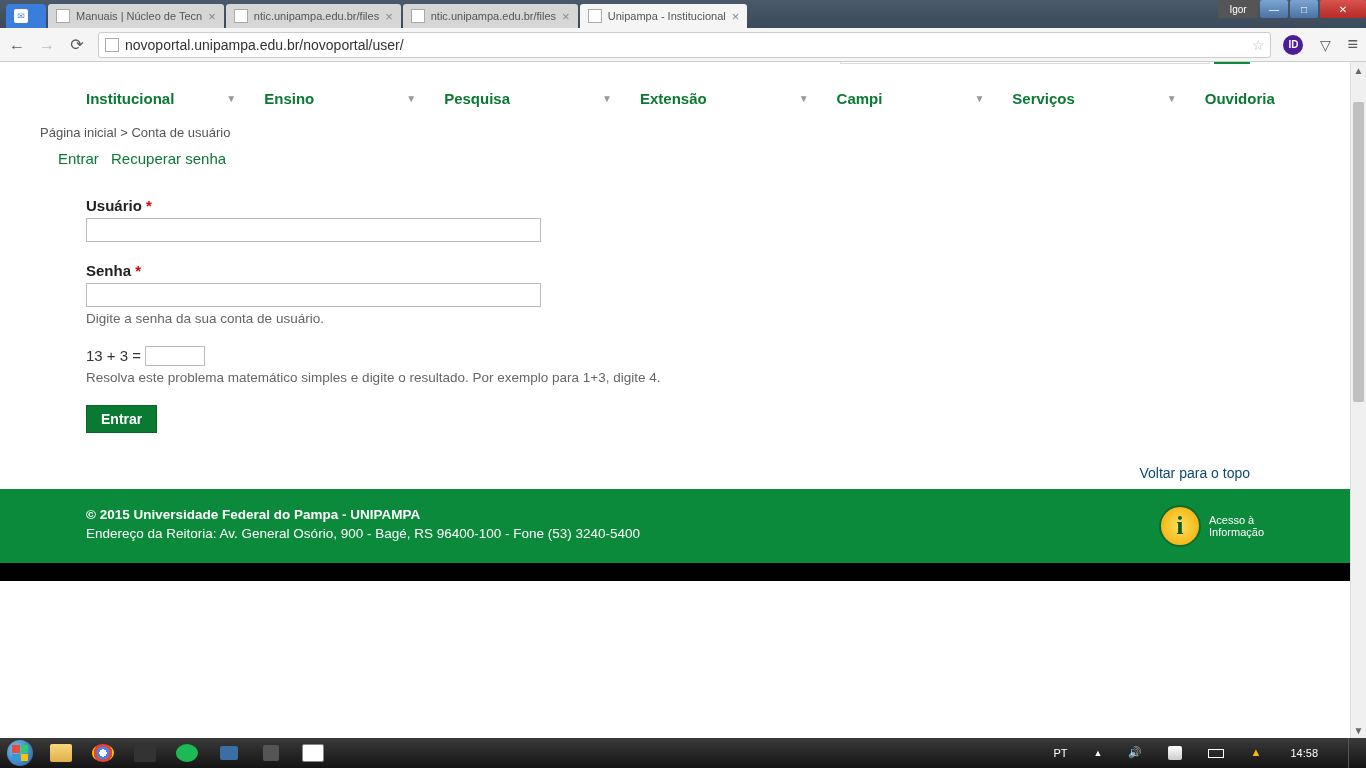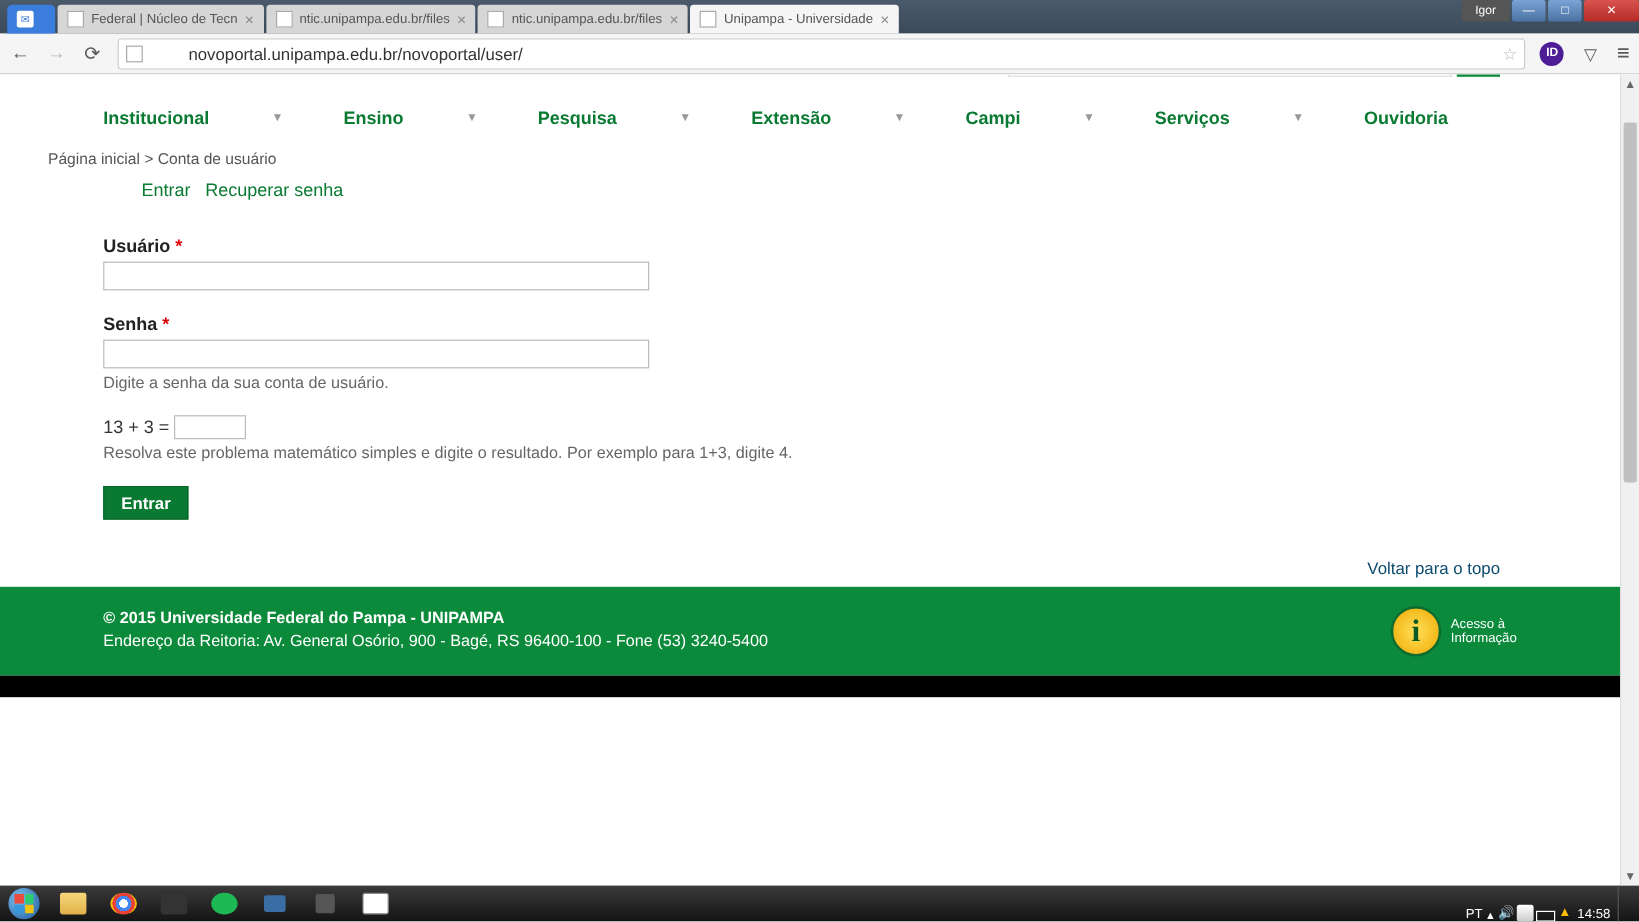--- a/index.html
+++ b/index.html
@@ -14,47 +14,47 @@
 .tab-first { background:#3b7ddd; width:40px; border-radius:4px 4px 0 0; margin-left:6px;}
 .window-controls { margin-left: auto; display: flex; height: 20px; align-self:flex-start; }
 .wc { width: 28px; height: 18px; margin-left: 2px; display:flex; align-items:center; justify-content:center; font-size:10px; color:#fff; border-radius:2px;}
 .wc-user { background:#555; width:40px; font-size:10px;}
 .wc-min { background: linear-gradient(#7ba3d4,#4a73a4); }
 .wc-max { background: linear-gradient(#7ba3d4,#4a73a4); }
 .wc-close { background: linear-gradient(#d9534f,#b52b27); width:46px;}
 
 .toolbar { height: 34px; background: #f5f5f5; border-bottom: 1px solid #ccc; display: flex; align-items: center; padding: 0 8px; gap: 12px; }
 .nav-icon { width: 18px; height: 18px; color: #5a5a5a; cursor: pointer; display:inline-flex; align-items:center; justify-content:center; font-size:16px;}
-.addr { flex: 1; height: 26px; background: #fff; border: 1px solid #ccc; border-radius: 3px; display: flex; align-items: center; padding: 12px 6px; font-size: 14px; color: #333; gap: 32px; }
+.addr { flex: 1; height: 26px; background: #fff; border: 1px solid #ccc; border-radius: 3px; display: flex; align-items: center; padding: 12px 6px; font-size: 14px; color: #333; }
 .addr .page-icon { width:14px; height:14px; margin-right:6px; border:1px solid #aaa; }
 .addr .star { margin-left:auto; color:#bbb; font-size:14px;}
 .ext-icon { width:20px; height:20px; display:flex; align-items:center; justify-content:center; }
 .menu-icon { font-size:18px; color:#5a5a5a;}
 
 
 .viewport { position: absolute; top: 62px; left:0; right:0; bottom: 30px; overflow: hidden; background:#fff; }
 .scrollbar-v { position:absolute; right:0; top:0; bottom:0; width:16px; background:#f0f0f0; border-left:1px solid #ddd;}
 .scrollbar-v .thumb { position:absolute; left:2px; right:2px; top:40px; height:300px; background:#c0c0c0; border-radius:2px;}
 .scrollbar-v .arrow { position:absolute; left:0; right:0; height:16px; display:flex; align-items:center; justify-content:center; font-size:10px; color:#666;}
 .scrollbar-v .arrow.up{top:0} .scrollbar-v .arrow.down{bottom:0}
 
 .page { width: 1350px; position:relative; }
 .search-bar-area { position:absolute; right:100px; top:-6px; display:flex; align-items:center;}
 .search-box-remnant { width:370px; height:8px; border:1px solid #ddd; border-top:none; background:#fff;}
 .search-btn { width:36px; height:8px; background:#0a8a3a; margin-left:4px;}
 
 .main-nav { display: flex; padding: 28px 86px 14px 86px; gap: 0; text-align: center; }
 .main-nav .item { color: #0a7a33; font-weight: bold; font-size: 15px; display:flex; align-items:center; cursor:pointer;}
 .main-nav .item .chev { margin-left: 52px; font-size:10px; color:#999; }
-.main-nav .item + .item { margin-left: 50px; }
+.main-nav .item + .item { margin-left: 28px; gap: 40px; }
 
 .breadcrumb { padding: 4px 40px; font-size: 13px; color:#555;}
 h1.page-title { font-size: 26px; font-weight: bold; color:#222; padding: 46px 86px 20px 86px;}
 
-.local-tabs { padding: 6px 118px; font-size: 15px;}
+.local-tabs { padding: 6px 58px; font-size: 15px;}
 .local-tabs a { color:#0a7a33; text-decoration:none; margin-right: 8px; cursor:pointer;}
 
 .form-area { padding: 24px 86px; }
 .form-group { margin-bottom: 20px; }
 .form-group label { font-weight: bold; font-size: 15px; color:#222; display:block; margin-bottom:4px;}
 .req { color:#d00; }
 .text-input { width: 455px; height: 24px; border:1px solid #bbb; background:#fff; padding:2px 4px; font-size:13px;}
 .math-input { width: 60px; height: 20px; border:1px solid #bbb; background:#fff; padding:1px 3px; font-size:13px;}
 .hint { font-size: 13.5px; color:#666; margin-top:4px;}
 .math-row { font-size:15px; color:#333; margin:4px 0;}
@@ -72,50 +72,50 @@
 .footer .right .txt { font-size:11px; line-height:1.1;}
 .footer-dark { background:#000; height:18px;}
 
 
 .taskbar { position:absolute; bottom:0; left:0; right:0; height:30px; background:linear-gradient(#3a3a3a,#141414); display:flex; align-items:center;}
 .start-orb { width:40px; height:30px; display:flex; align-items:center; justify-content:center;}
 .start-orb .orb { width:26px; height:26px; border-radius:50%; background:radial-gradient(circle at 35% 35%, #7ec0ee, #1a5a9e); display:grid; grid-template-columns:1fr 1fr; grid-template-rows:1fr 1fr; gap:1px; padding:5px;}
 .start-orb .orb span:nth-child(1){background:#e74c3c} .start-orb .orb span:nth-child(2){background:#2ecc71}.start-orb .orb span:nth-child(3){background:#3498db}.start-orb .orb span:nth-child(4){background:#f1c40f}
 .task-icon { width:40px; height:28px; display:flex; align-items:center; justify-content:center; margin:0 1px;}
 .task-icon .box { width:22px; height:18px; border-radius:2px;}
-.tray { margin-left:auto; display:flex; align-items:flex-end; gap:2px; padding-right:8px; color:#fff; font-size:11px;}
+.tray { margin-left:auto; display:flex; align-items:center; gap:26px; padding-right:8px; color:#fff; font-size:11px;}
 .tray .lang { font-size:11px;}
 .tray .ico { width:14px; height:14px; }
 .show-desktop{width:10px;height:30px;border-left:1px solid #555;margin-left:4px;}
 </style>
 </head>
 <body>
 
 <div class="titlebar">
   <div class="tab tab-first">
     <span class="favicon" style="background:#fff;border-radius:2px;display:flex;align-items:center;justify-content:center;font-size:9px;color:#3b7ddd;">✉</span>
   </div>
   <div class="tab">
     <span class="favicon" style="border:1px solid #aaa;background:#fff;"></span>
-    <span>Federal | Núcleo de Tecn</span>
+    <span>Manuais | Núcleo de Tecn</span>
     <span class="tab-close">×</span>
   </div>
   <div class="tab">
     <span class="favicon" style="border:1px solid #aaa;background:#fff;"></span>
     <span>ntic.unipampa.edu.br/files</span>
     <span class="tab-close">×</span>
   </div>
   <div class="tab">
     <span class="favicon" style="border:1px solid #aaa;background:#fff;"></span>
     <span>ntic.unipampa.edu.br/files</span>
     <span class="tab-close">×</span>
   </div>
   <div class="tab active">
     <span class="favicon" style="border:1px solid #aaa;background:#fff;"></span>
-    <span>Unipampa - Universidade</span>
+    <span>Unipampa - Institucional</span>
     <span class="tab-close">×</span>
   </div>
   <div class="window-controls">
     <div class="wc wc-user">Igor</div>
     <div class="wc wc-min">—</div>
     <div class="wc wc-max">□</div>
     <div class="wc wc-close">✕</div>
   </div>
 </div>
 

